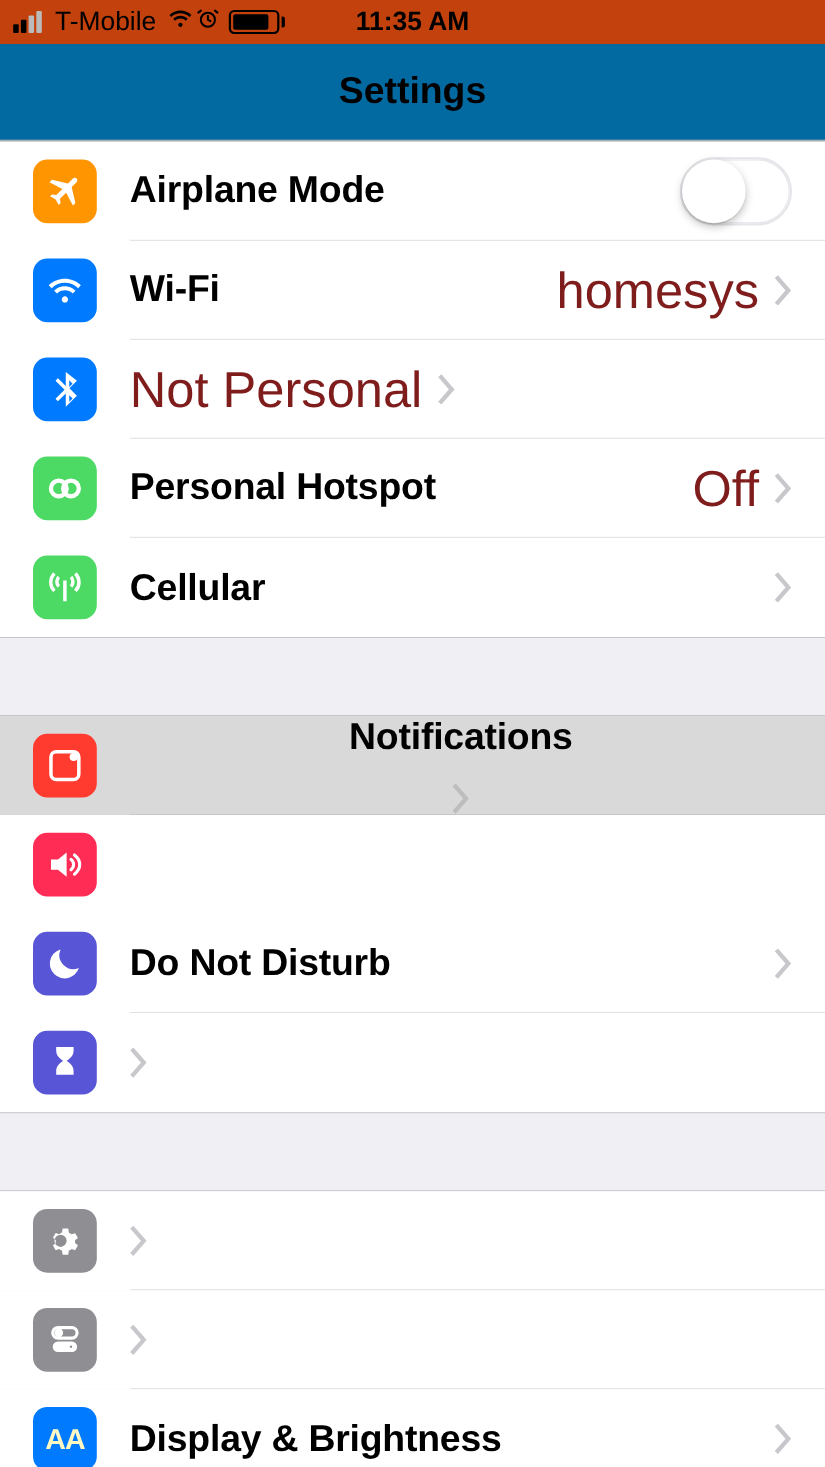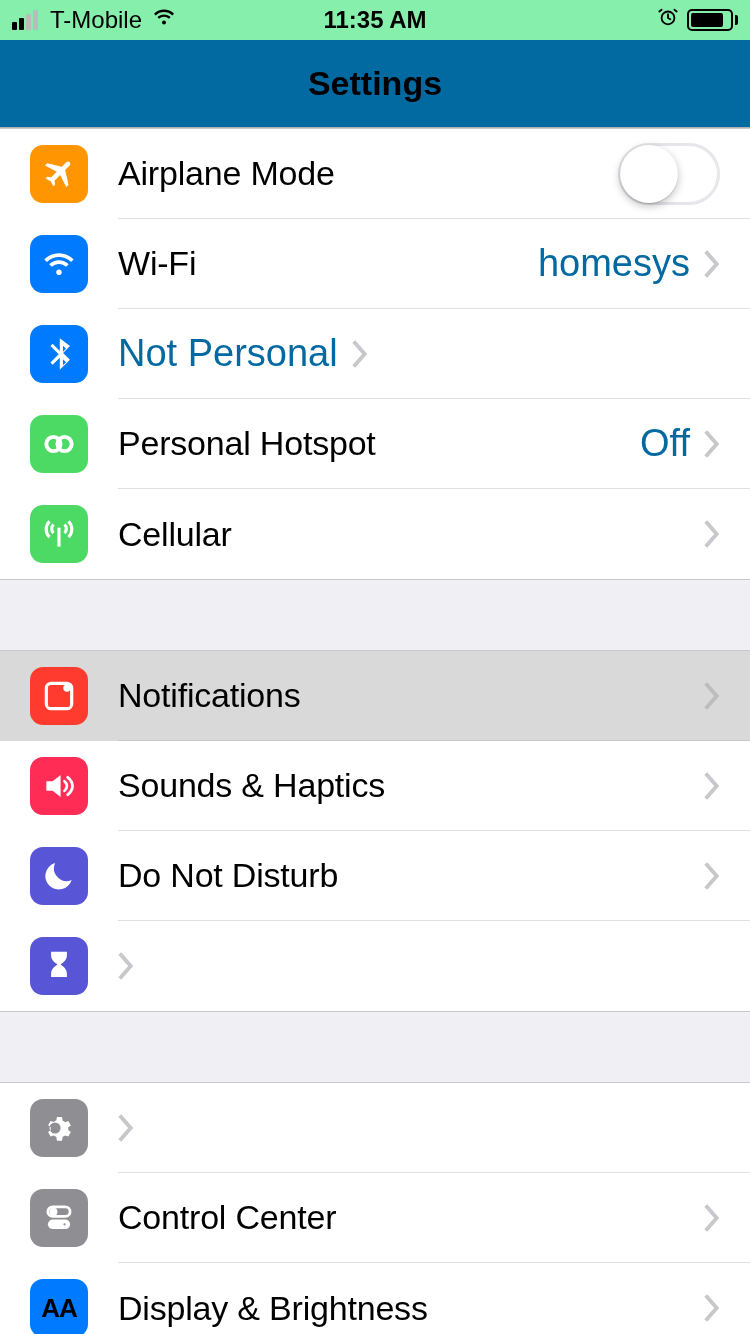--- a/index.html
+++ b/index.html
@@ -9,25 +9,25 @@
       font-family: -apple-system, "Helvetica Neue", Helvetica, Arial, sans-serif;
       background: #efeff4;
       overflow: hidden;
       color: #000;
     }
     
     .status-bar {
       height: 40px;
       display: flex;
       align-items: center;
-      justify-content: space-between;
+      justify-content: flex-start;
       padding: 0 12px;
       font-size: 24px;
       font-weight: 600;
-      background: #86efac;
+      background: #c2410c;
     }
     .status-left, .status-right { display: flex; align-items: center; gap: 8px; }
     .status-center { position: absolute; left: 50%; transform: translateX(-50%); }
     .signal-bars { display: flex; align-items: flex-end; gap: 2px; }
     .signal-bars span { width: 5px; background: #000; border-radius: 1px; }
     .signal-bars span.dim { background: #bbb; }
     .b1 { height: 8px; } .b2 { height: 12px; } .b3 { height: 16px; } .b4 { height: 20px; }
     .carrier { font-size: 24px; font-weight: 400; margin-left: 4px;}
     .wifi-status svg { width: 28px; height: 28px; }
     .alarm-icon svg { width: 22px; height: 22px; }
@@ -68,22 +68,22 @@
       flex: 1;
       display: flex;
       align-items: center;
       height: 90px;
       margin-left: 30px;
       padding-right: 30px;
       border-bottom: 1px solid #e0e0e0;
     }
     .row:last-child .content { border-bottom: none; }
     .group { border-top: 1px solid #c8c7cc; border-bottom: 1px solid #c8c7cc; }
-    .row .label { font-size: 34px; font-weight: 400; flex: 1; letter-spacing: -0.2px;}
-    .row .value { font-size: 38px; color: #0369a1; margin-right: 14px; }
+    .row .label { font-size: 34px; font-weight: 700; flex: 1; letter-spacing: -0.2px;}
+    .row .value { font-size: 46px; color: #7f1d1d; margin-right: 14px; }
     .chevron { color: #c7c7cc; }
     .chevron svg { width: 16px; height: 28px; display:block;}
     
     .toggle {
       width: 102px; height: 62px; border-radius: 31px;
       background: #fff; border: 2px solid #e5e5ea; position: relative;
       box-shadow: inset 0 0 0 1px #e5e5ea;
     }
     .toggle .knob {
       width: 58px; height: 58px; border-radius: 50%; background: #fff;
@@ -96,21 +96,21 @@
     .ic-blue2    { background: #007aff; }
     .ic-green    { background: #4cd964; }
     .ic-green2   { background: #4cd964; }
     .ic-red      { background: #ff3b30; }
     .ic-pink     { background: #ff2d55; }
     .ic-indigo   { background: #5856d6; }
     .ic-indigo2  { background: #5856d6; }
     .ic-gray     { background: #8e8e93; }
     .ic-gray2    { background: #8e8e93; }
     .icon-wrap svg { width: 38px; height: 38px; }
-    .icon-wrap .txt { color:#000000; font-weight:600; font-size:26px; letter-spacing:-1px;}
+    .icon-wrap .txt { color:#fef9c3; font-weight:600; font-size:26px; letter-spacing:-1px;}
   </style>
 </head>
 <body>
 
 <div class="status-bar">
   <div class="status-left">
     <div class="signal-bars">
       <span class="b1"></span>
         <span class="b2"></span>
         <span class="b3 dim"></span>
@@ -233,44 +233,36 @@
 
 <div class="group">
 
   <div class="row selected">
     <div class="icon-wrap ic-red">
       <svg viewBox="0 0 24 24" fill="none" stroke="#fff" stroke-width="2">
           <rect x="4" y="4" width="16" height="16" rx="3"></rect>
           <circle cx="17" cy="7" r="2.3" fill="#fff" stroke="none"></circle>
         </svg>
     </div>
-    <div class="content" style="border-bottom-color:#c8c7cc;">
+    <div class="content" style="border-bottom-color:#c8c7cc;flex-direction:column;">
       <span class="label">Notifications</span>
       <span class="chevron">
           <svg viewBox="0 0 10 18" fill="none" stroke="#bdbdbd" stroke-width="2.5">
             <path d="M1 1l7 8-7 8"></path>
           </svg>
         </span>
     </div>
   </div>
 
   <div class="row">
     <div class="icon-wrap ic-pink">
       <svg viewBox="0 0 24 24" fill="#fff">
           <path d="M4 9v6h4l5 4V5L8 9H4z"></path>
           <path d="M15.5 9c1 .8 1.5 1.9 1.5 3s-.5 2.2-1.5 3M17.5 6.5c1.9 1.5 3 3.4 3 5.5s-1.1 4-3 5.5" fill="none" stroke="#fff" stroke-width="1.8" stroke-linecap="round"></path>
         </svg>
-    </div>
-    <div class="content">
-      <span class="label">Sounds &amp; Haptics</span>
-      <span class="chevron">
-          <svg viewBox="0 0 10 18" fill="none" stroke="#c7c7cc" stroke-width="2.5">
-            <path d="M1 1l7 8-7 8"></path>
-          </svg>
-        </span>
     </div>
   </div>
 
   <div class="row">
     <div class="icon-wrap ic-indigo">
       <svg viewBox="0 0 24 24" fill="#fff">
           <path d="M20 14.5A8 8 0 0 1 9.5 4a8.2 8.2 0 0 0-.5 0 8.5 8.5 0 1 0 11 10.5z"></path>
         </svg>
     </div>
     <div class="content">
@@ -321,21 +313,20 @@
   <div class="row">
     <div class="icon-wrap ic-gray2">
       <svg viewBox="0 0 24 24" fill="none" stroke="#fff" stroke-width="1.8">
           <rect x="5" y="5" width="14" height="6" rx="3"></rect>
           <circle cx="8.5" cy="8" r="1.6" fill="#fff"></circle>
           <rect x="5" y="13" width="14" height="6" rx="3" fill="#fff" stroke="none"></rect>
           <circle cx="15.5" cy="16" r="1.6" fill="#8e8e93"></circle>
         </svg>
     </div>
     <div class="content">
-      <span class="label">Control Center</span>
       <span class="chevron">
           <svg viewBox="0 0 10 18" fill="none" stroke="#c7c7cc" stroke-width="2.5">
             <path d="M1 1l7 8-7 8"></path>
           </svg>
         </span>
     </div>
   </div>
 
   <div class="row">
     <div class="icon-wrap ic-blue">

